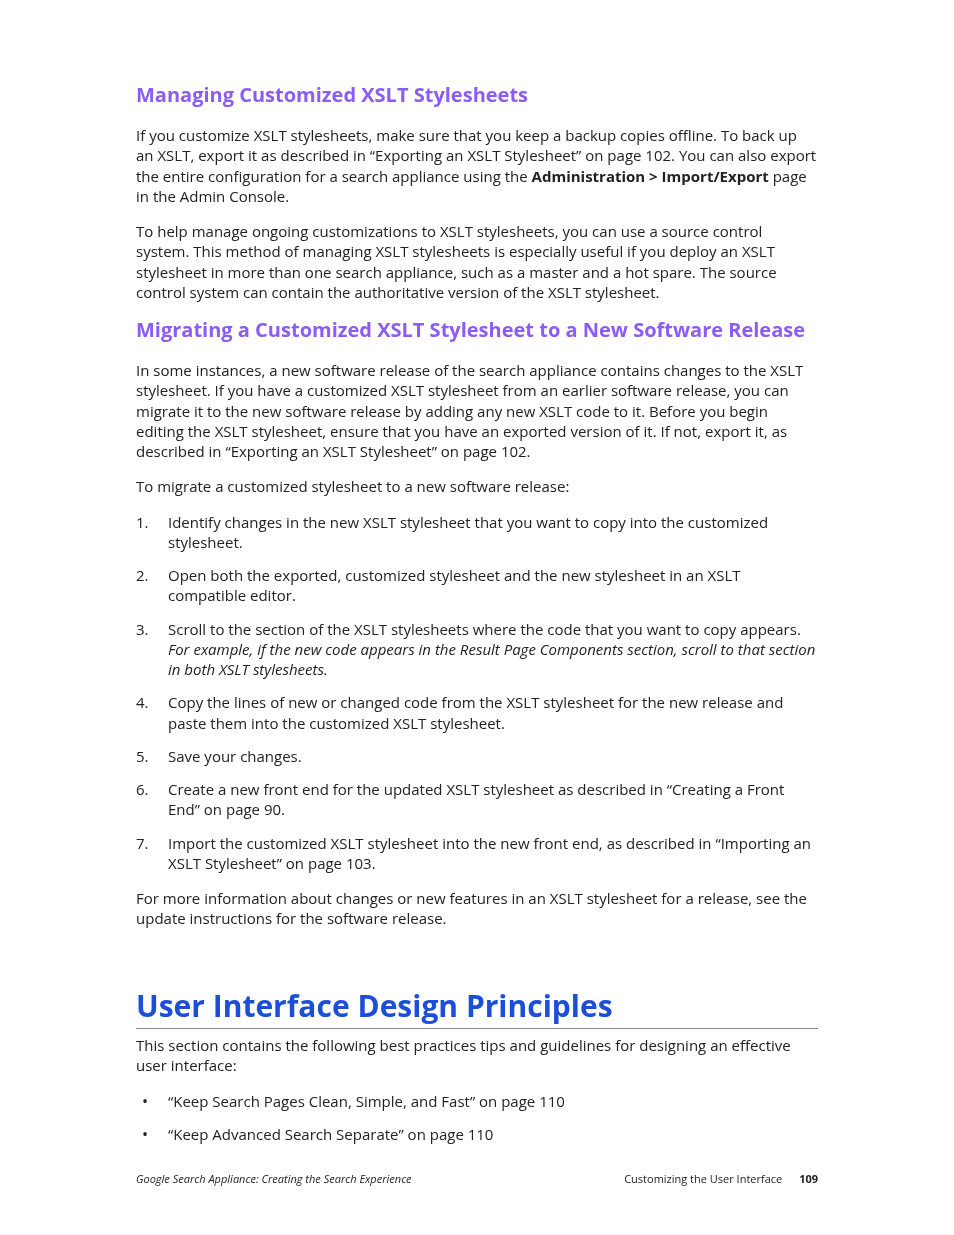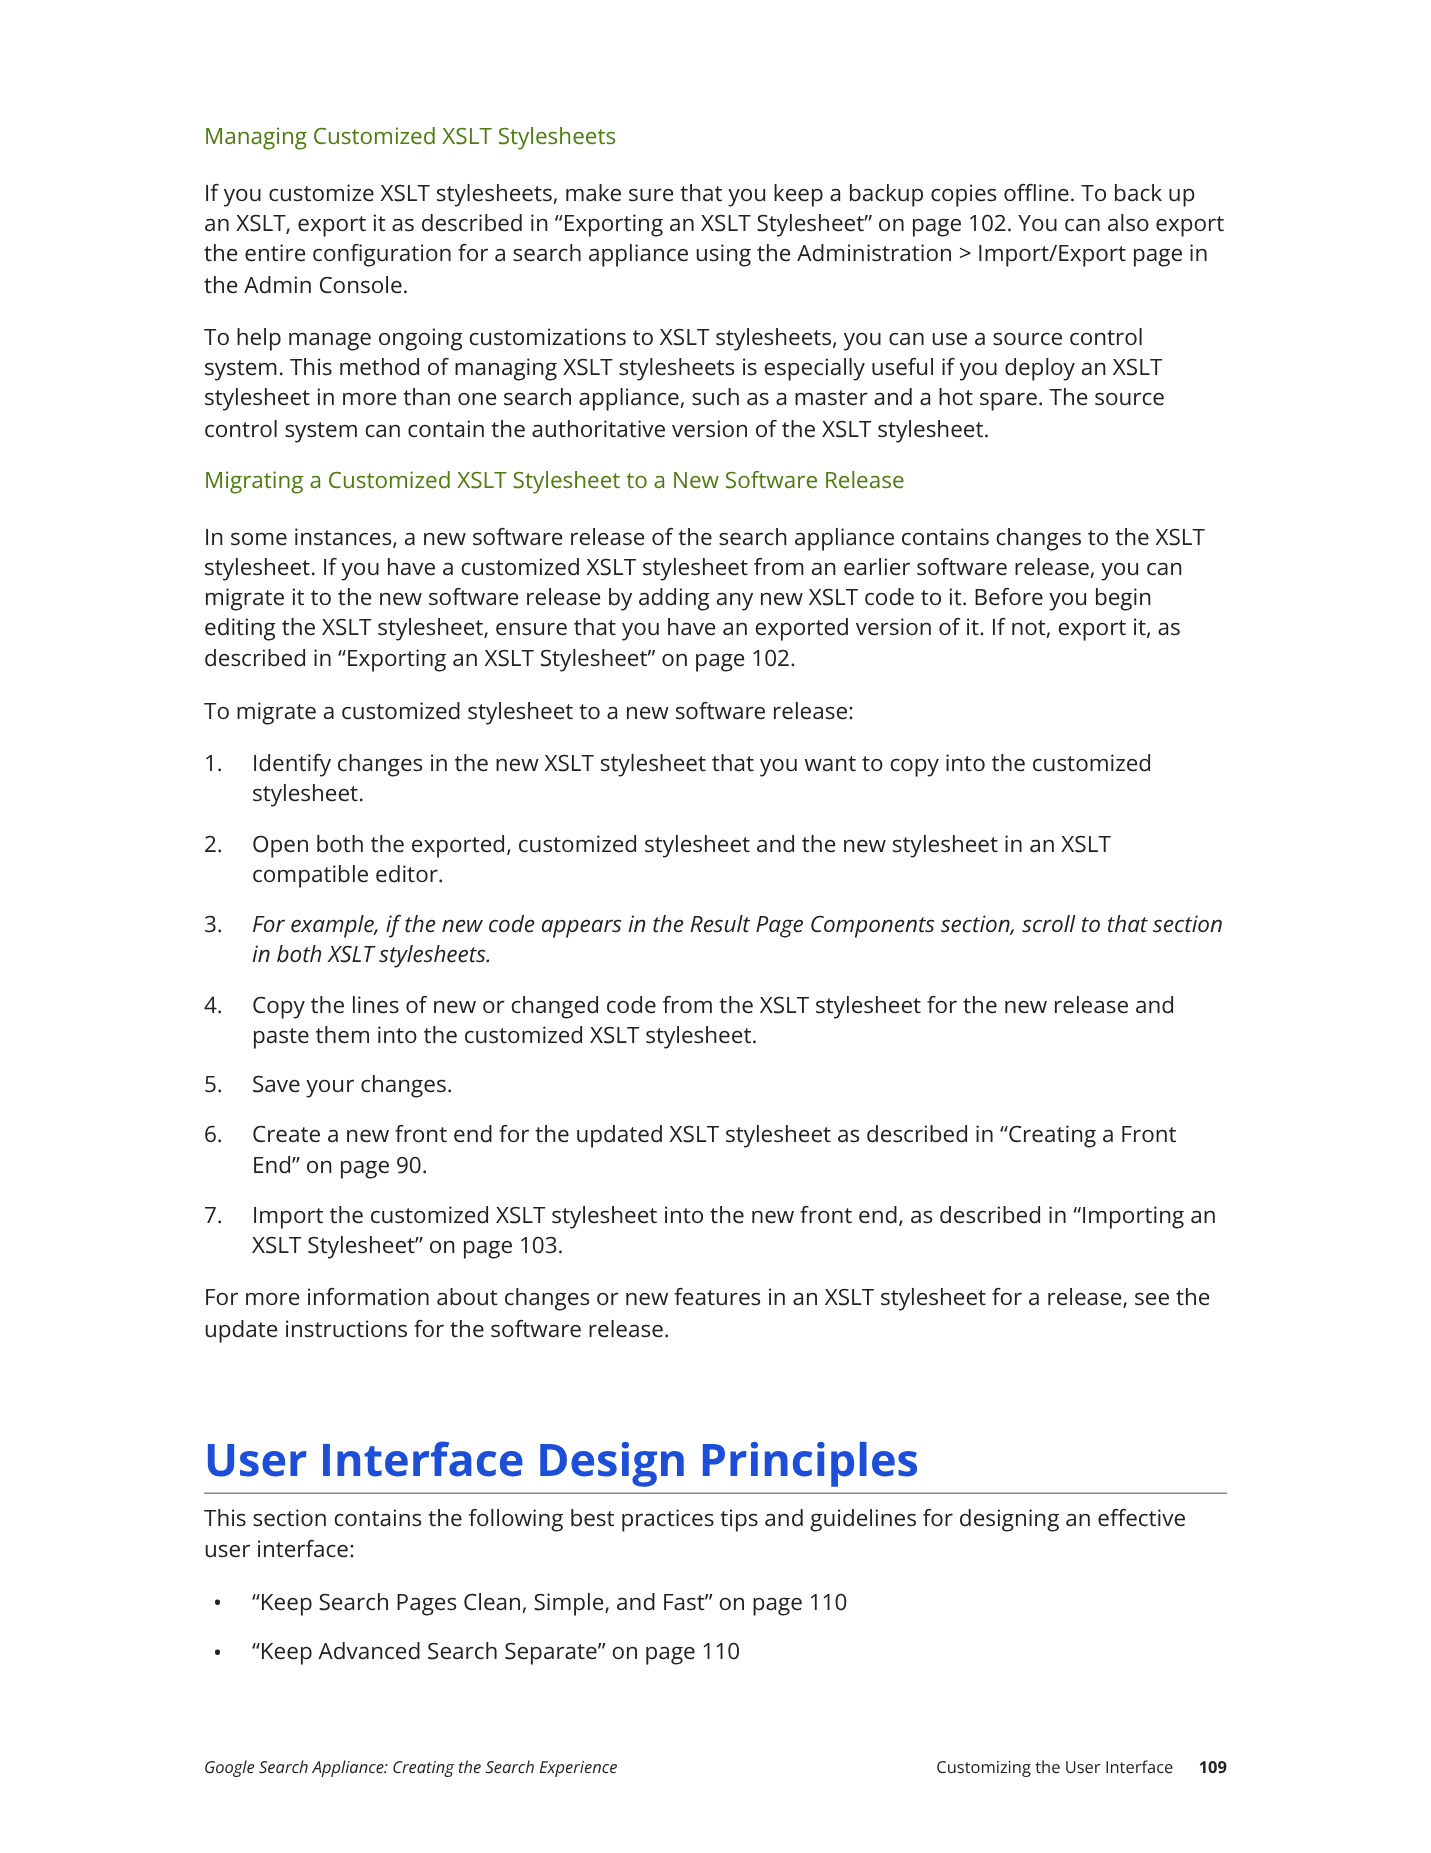--- a/index.html
+++ b/index.html
@@ -9,39 +9,39 @@
       color: #222;
       background: #fff;
       width: 954px;
       height: 1235px;
       position: relative;
       padding: 82px 136px 0 136px;
       font-size: 15px;
       line-height: 1.35;
     }
     h2.section-heading {
-      color: #4d7c0f;
-      font-weight: 400;
-      font-size: 15px;
+      color: #8b5cf6;
+      font-weight: 700;
+      font-size: 20px;
       margin-bottom: 18px;
       line-height: 1.25;
     }
     h1.major-heading {
       color: #1d4ed8;
       font-weight: 700;
       font-size: 30px;
       margin-top: 58px;
       margin-bottom: 6px;
       padding-bottom: 4px;
       border-bottom: 1px solid #888;
       line-height: 1.25;
     }
     p { margin-bottom: 15px; }
     p.after-heading { margin-top: 6px; }
-    .bold { font-weight: 400; }
+    .bold { font-weight: 700; }
     ol.steps {
       list-style: none;
       counter-reset: step;
       margin-bottom: 15px;
     }
     ol.steps > li {
       counter-increment: step;
       position: relative;
       padding-left: 32px;
       margin-bottom: 13px;
@@ -92,20 +92,21 @@
 </p>
 <p>To help manage ongoing customizations to XSLT stylesheets, you can use a source control system. This method of managing XSLT stylesheets is especially useful if you deploy an XSLT stylesheet in more than one search appliance, such as a master and a hot spare. The source control system can contain the authoritative version of the XSLT stylesheet.</p>
 
 <h2 class="section-heading section-gap">Migrating a Customized XSLT Stylesheet to a New Software Release</h2>
 <p>In some instances, a new software release of the search appliance contains changes to the XSLT stylesheet. If you have a customized XSLT stylesheet from an earlier software release, you can migrate it to the new software release by adding any new XSLT code to it. Before you begin editing the XSLT stylesheet, ensure that you have an exported version of it. If not, export it, as described in “Exporting an XSLT Stylesheet” on page 102.</p>
 <p>To migrate a customized stylesheet to a new software release:</p>
 <ol class="steps">
   <li><span>Identify changes in the new XSLT stylesheet that you want to copy into the customized stylesheet.</span></li>
   <li><span>Open both the exported, customized stylesheet and the new stylesheet in an XSLT compatible editor.</span></li>
   <li>
+    <span>Scroll to the section of the XSLT stylesheets where the code that you want to copy appears.</span>
     <span class="subtext">For example, if the new code appears in the Result Page Components section, scroll to that section in both XSLT stylesheets.</span>
   </li>
   <li><span>Copy the lines of new or changed code from the XSLT stylesheet for the new release and paste them into the customized XSLT stylesheet.</span></li>
   <li><span>Save your changes.</span></li>
   <li><span>Create a new front end for the updated XSLT stylesheet as described in “Creating a Front End” on page 90.</span></li>
   <li><span>Import the customized XSLT stylesheet into the new front end, as described in “Importing an XSLT Stylesheet” on page 103.</span></li>
 </ol>
 <p>For more information about changes or new features in an XSLT stylesheet for a release, see the update instructions for the software release.</p>
 
 <h1 class="major-heading">User Interface Design Principles</h1>

